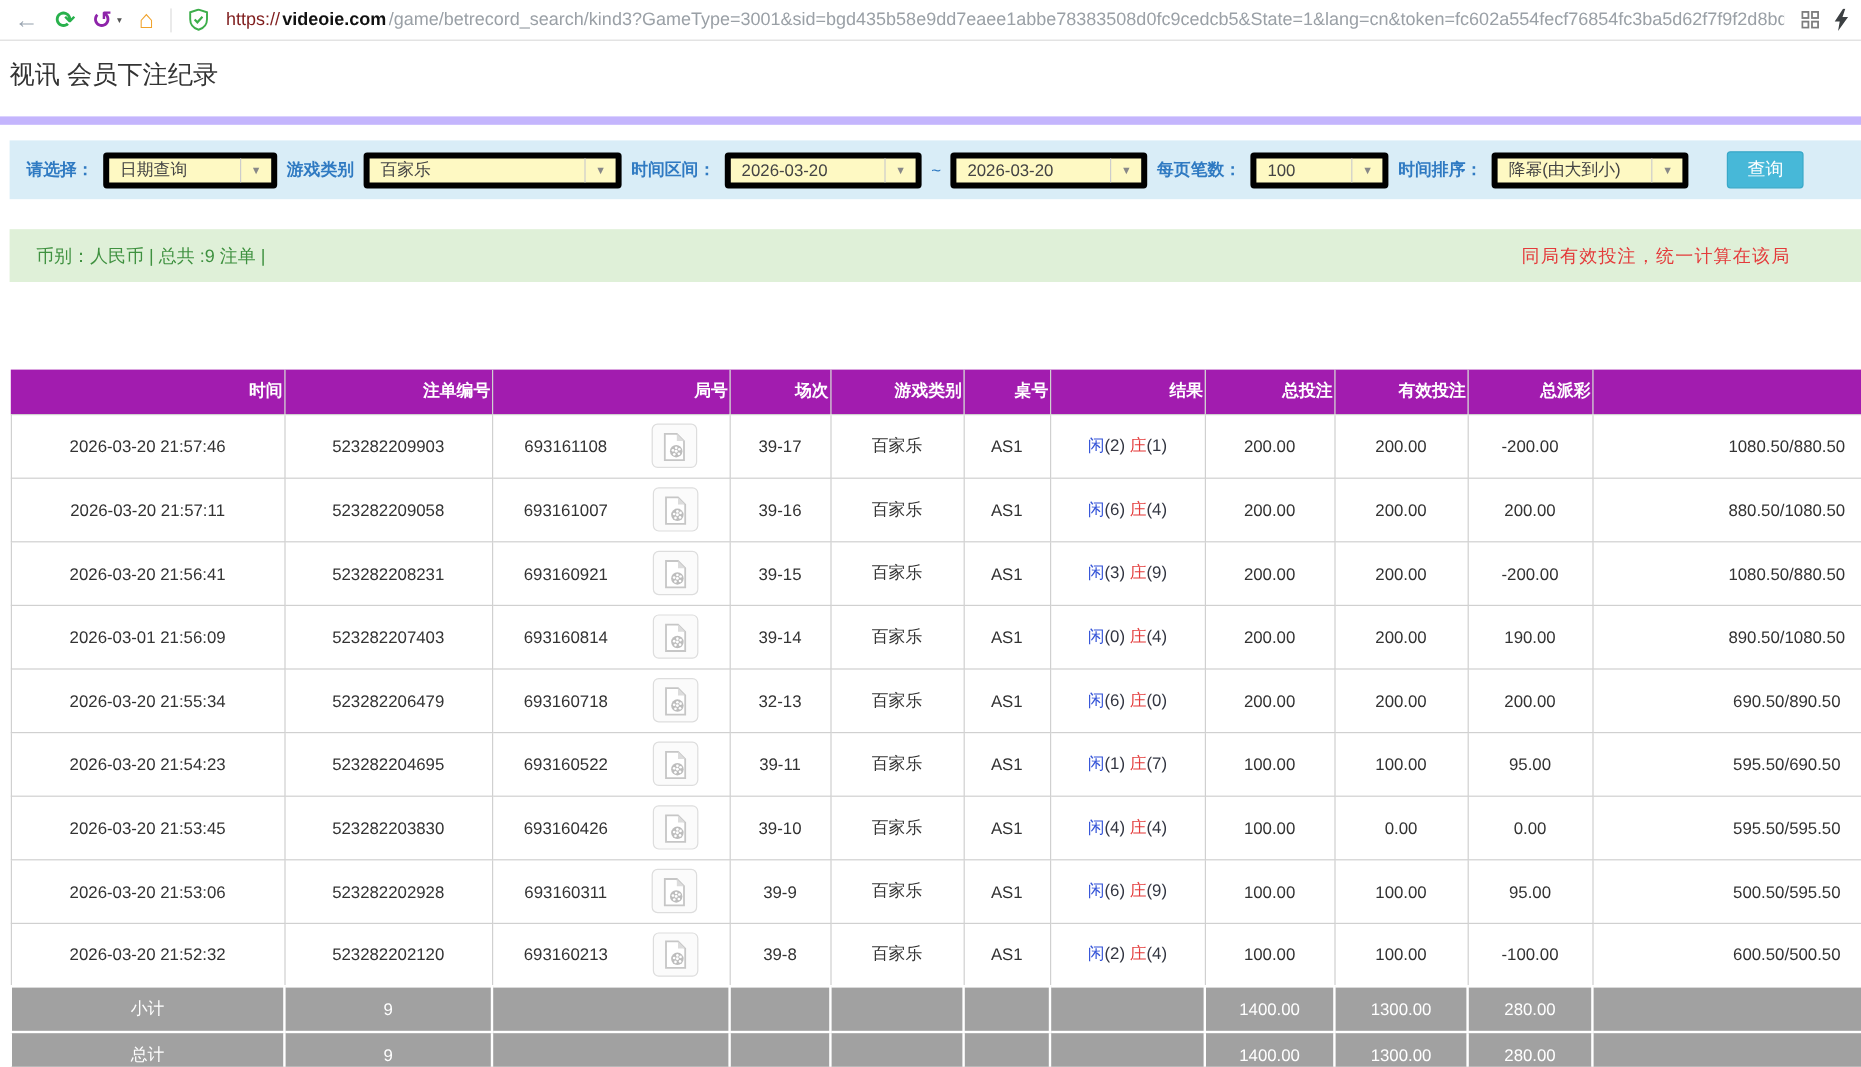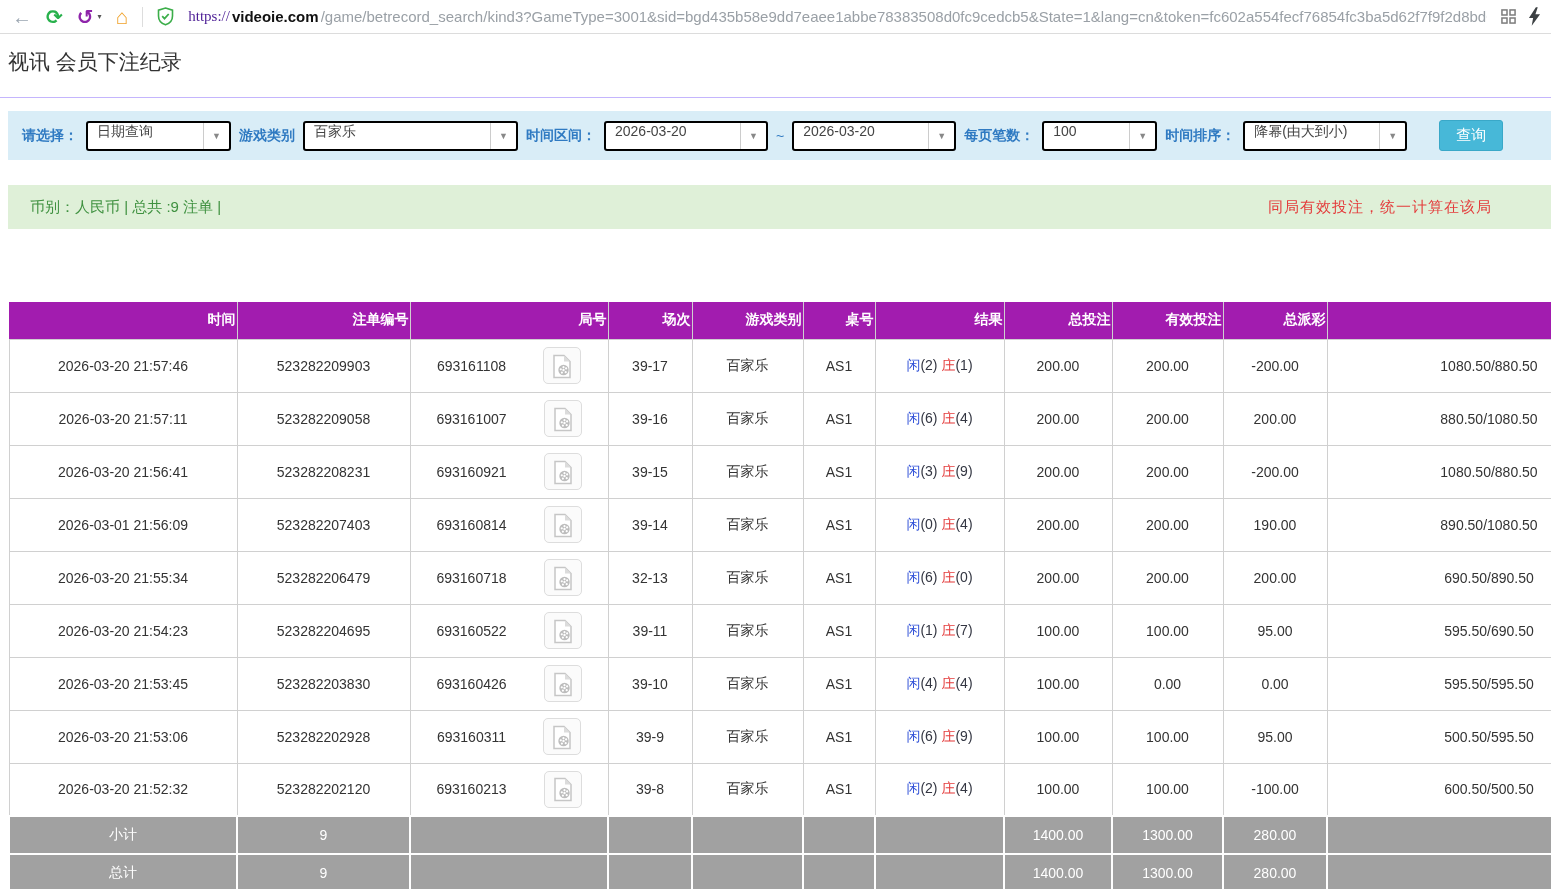--- a/index.html
+++ b/index.html
@@ -17,40 +17,40 @@
   .ic-back{ color:#9aa5b1; }
   .ic-refresh{ color:#28b14c; font-weight:bold; }
   .ic-undo{ color:#8e24aa; font-weight:bold; }
   .ic-undo-caret{ font-size:8px; color:#555; margin-left:-10px; align-self:center; }
   .ic-home{ color:#f0a22a; font-size:21px; }
   .chrome-divider{ width:1px; height:20px; background:#ddd; }
   .url-bar{
     flex:1; display:flex; align-items:center; gap:2px;
     font-size:15px; overflow:hidden; white-space:nowrap; cursor:text;
   }
-  .url-scheme{ color:#4c1d95;font-family:Liberation Serif, serif; }
+  .url-scheme{ color:#7f1d1d; }
   .url-host{ color:#111; font-weight:700; }
   .url-path{ color:#9aa0a6; overflow:hidden; }
   .chrome-right{ display:flex; align-items:center; gap:12px; padding-right:2px; }
   .svg-btn{ display:flex; align-items:center; cursor:pointer; }
   
   .page-title{
     font-size:21px; font-weight:400; color:#333;
-    margin:14px 0 0 0; padding:0 0 21px 8px; border-bottom:1px solid #c4b5fd;
+    margin:14px 0 0 0; padding:0 0 21px 8px; border-bottom:7px solid #c4b5fd;
   }
   
   .filter-bar{
     margin:13px 0 0 8px; width:1560px; background:#d9edf7;
     display:flex; align-items:center; gap:8px; padding:9px 0 9px 14px;
   }
   .flabel{ color:#2f7ac2; font-weight:700; font-size:14px; white-space:nowrap; }
   .tilde{ color:#2f7ac2; font-size:14px; }
   .select{
-    height:30px; background:#ffffff; border:2px solid #000000; border-radius:3px;
-    display:flex; cursor:pointer; flex-shrink:0;
+    height:30px; background:#fef9c3; border:5px solid #000000; border-radius:3px;
+    display:flex; align-items:center; cursor:pointer; flex-shrink:0;
   }
   .select .txt{ padding:0 9px; font-size:14px; color:#444; flex:1; white-space:nowrap; overflow:hidden; }
   .select .arr{
     width:26px; align-self:stretch; border-left:1px solid #ccc;
     display:flex; align-items:center; justify-content:center; color:#888; font-size:9px;
   }
   .w145{width:145px}.w215{width:215px}.w188{width:164px}.w115{width:115px}.w190{width:164px}
   .search-btn{
     height:31px; min-width:64px; margin-left:24px; flex-shrink:0;
     background:#47b8d8; border:1px solid #39a8c8; border-radius:3px;

